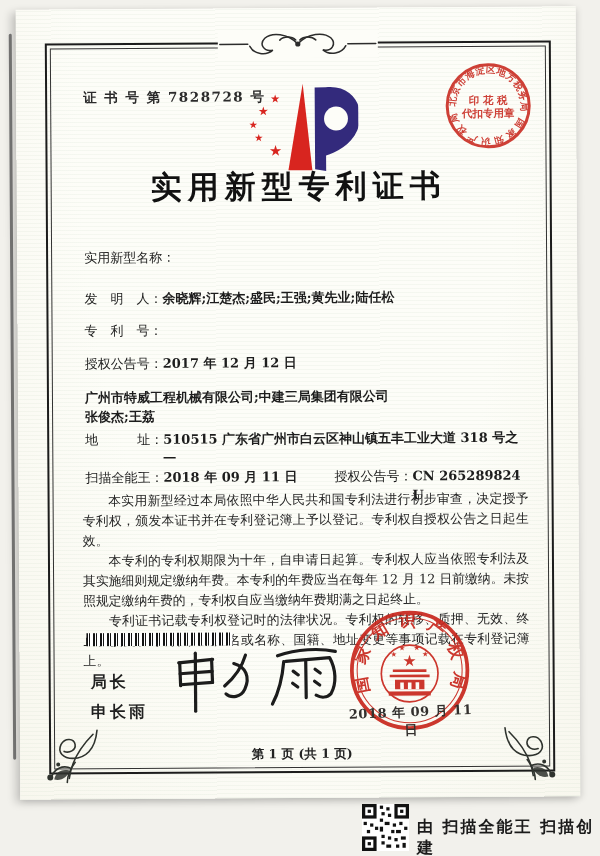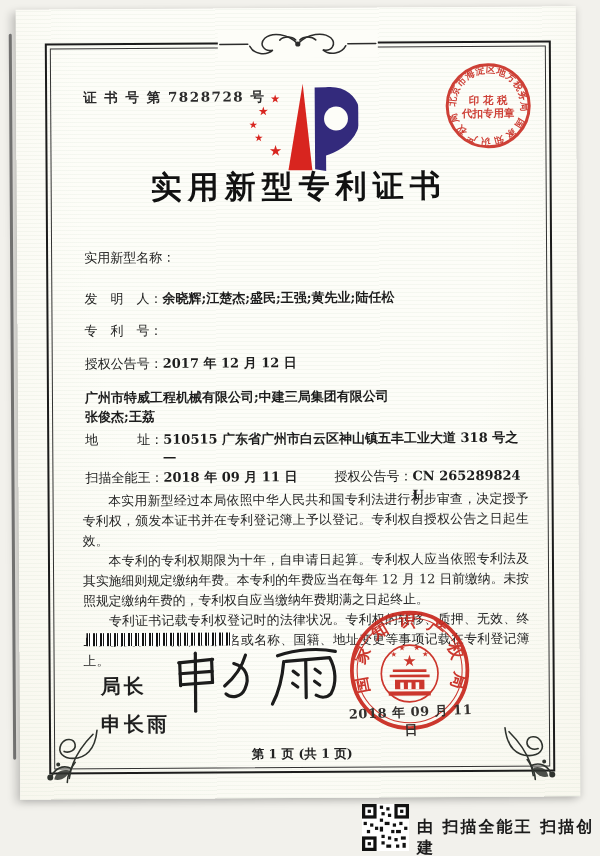--- a/index.html
+++ b/index.html
@@ -41,21 +41,21 @@
   .f-row .val{font-weight:600;color:#1d1d1d;}
   .r-name{top:204px;} .r-inv{top:245px;} .r-pno{top:277px;} .r-fil{top:310px;}
   .r-pat{top:344px;} .r-addr{top:386px;} .r-grant{top:424px;}
   .grant-right{position:absolute;left:249px;top:0;display:flex;}
   
   .paras{position:absolute;left:33px;right:23px;top:446px;font-size:12.8px;line-height:1.56;color:#242424;font-weight:500;}
   .paras p{margin:0;text-indent:2em;text-align:justify;}
   
   .barcode{position:absolute;left:36px;top:588px;width:146px;height:13px;
     background:repeating-linear-gradient(90deg,#141414 0 2px,#fff 2px 3px,#141414 3px 4px,#fff 4px 7px,#141414 7px 9px,#fff 9px 10px,#141414 10px 11px,#fff 11px 14px);}
-  .officer{position:absolute;left:50px;top:622px;font-size:20px;font-weight:700;letter-spacing:3px;line-height:1.9;color:#1f1f1f;}
+  .officer{position:absolute;left:40px;top:622px;font-size:16px;font-weight:700;letter-spacing:3px;line-height:1.9;color:#1f1f1f;}
   .signature{position:absolute;left:108px;top:598px;width:218px;height:88px;transform:rotate(-2deg);}
   .seal-bottom{position:absolute;left:296px;top:564px;width:126px;height:126px;opacity:.92;}
   .seal-date{position:absolute;left:290px;top:660px;width:140px;text-align:center;font-size:13px;font-weight:700;letter-spacing:.5px;color:#33302e;transform:rotate(-2deg);}
   .page-foot{position:absolute;left:0;right:0;top:702px;text-align:center;font-size:12.5px;font-weight:600;color:#222;}
   
   .qr{position:absolute;left:362px;top:804px;width:47px;height:47px;}
   .credit{position:absolute;left:417px;top:817px;font-size:16px;font-weight:700;letter-spacing:2px;color:#1a1a1a;font-family:"DejaVu Sans","Liberation Sans",sans-serif;}
   svg{display:block;}
   .arc-text{fill:#c8271d;font-family:"DejaVu Serif",serif;font-weight:700;}
 </style>

